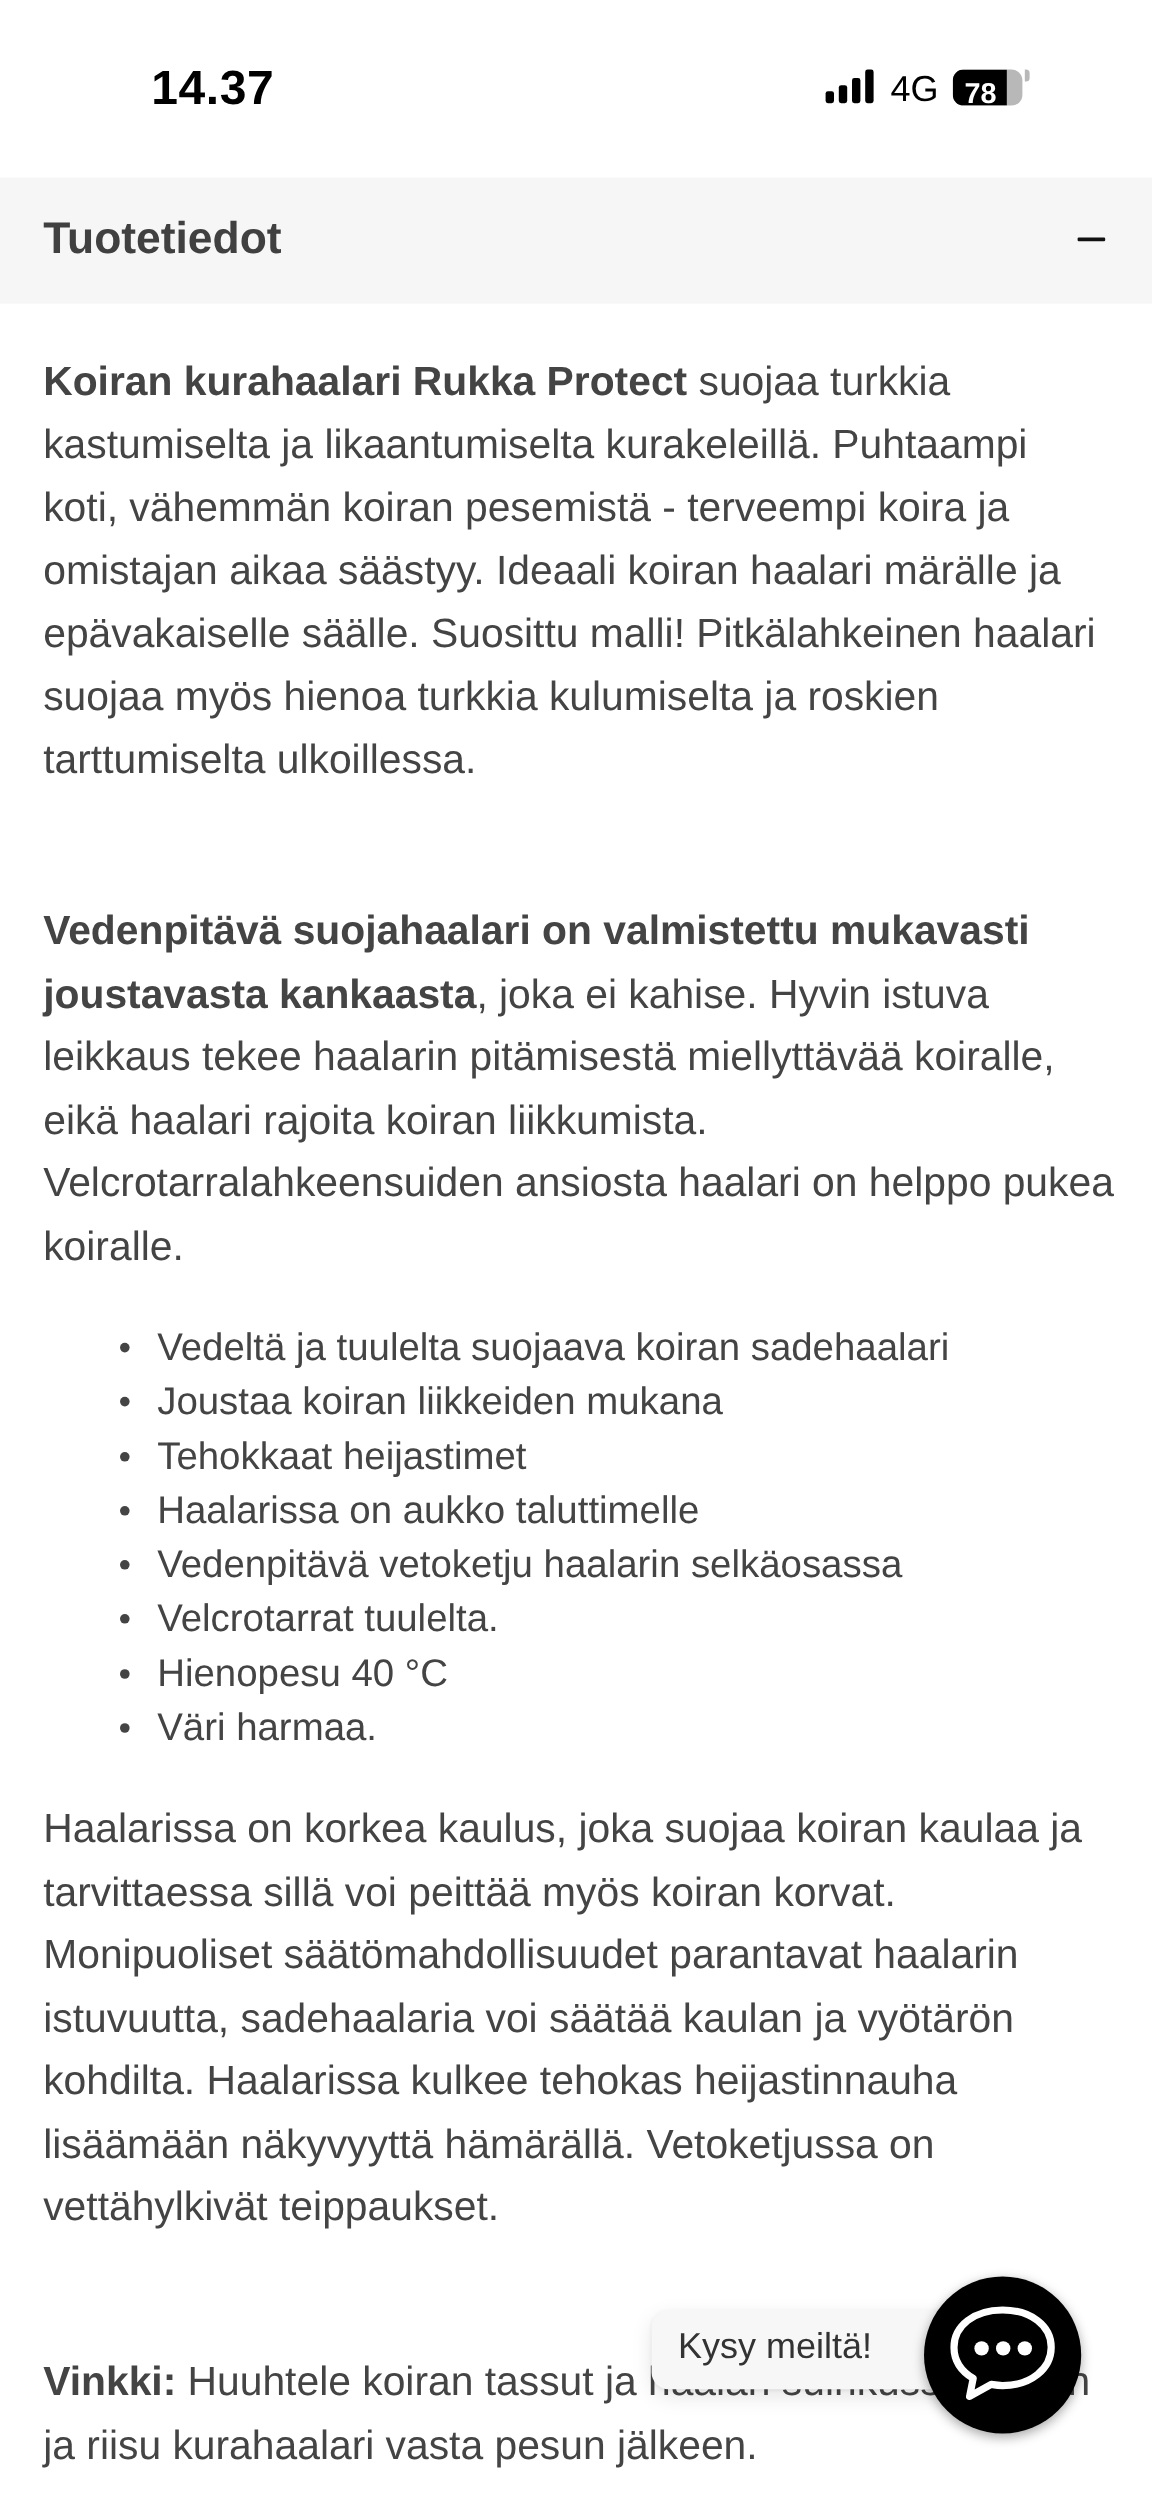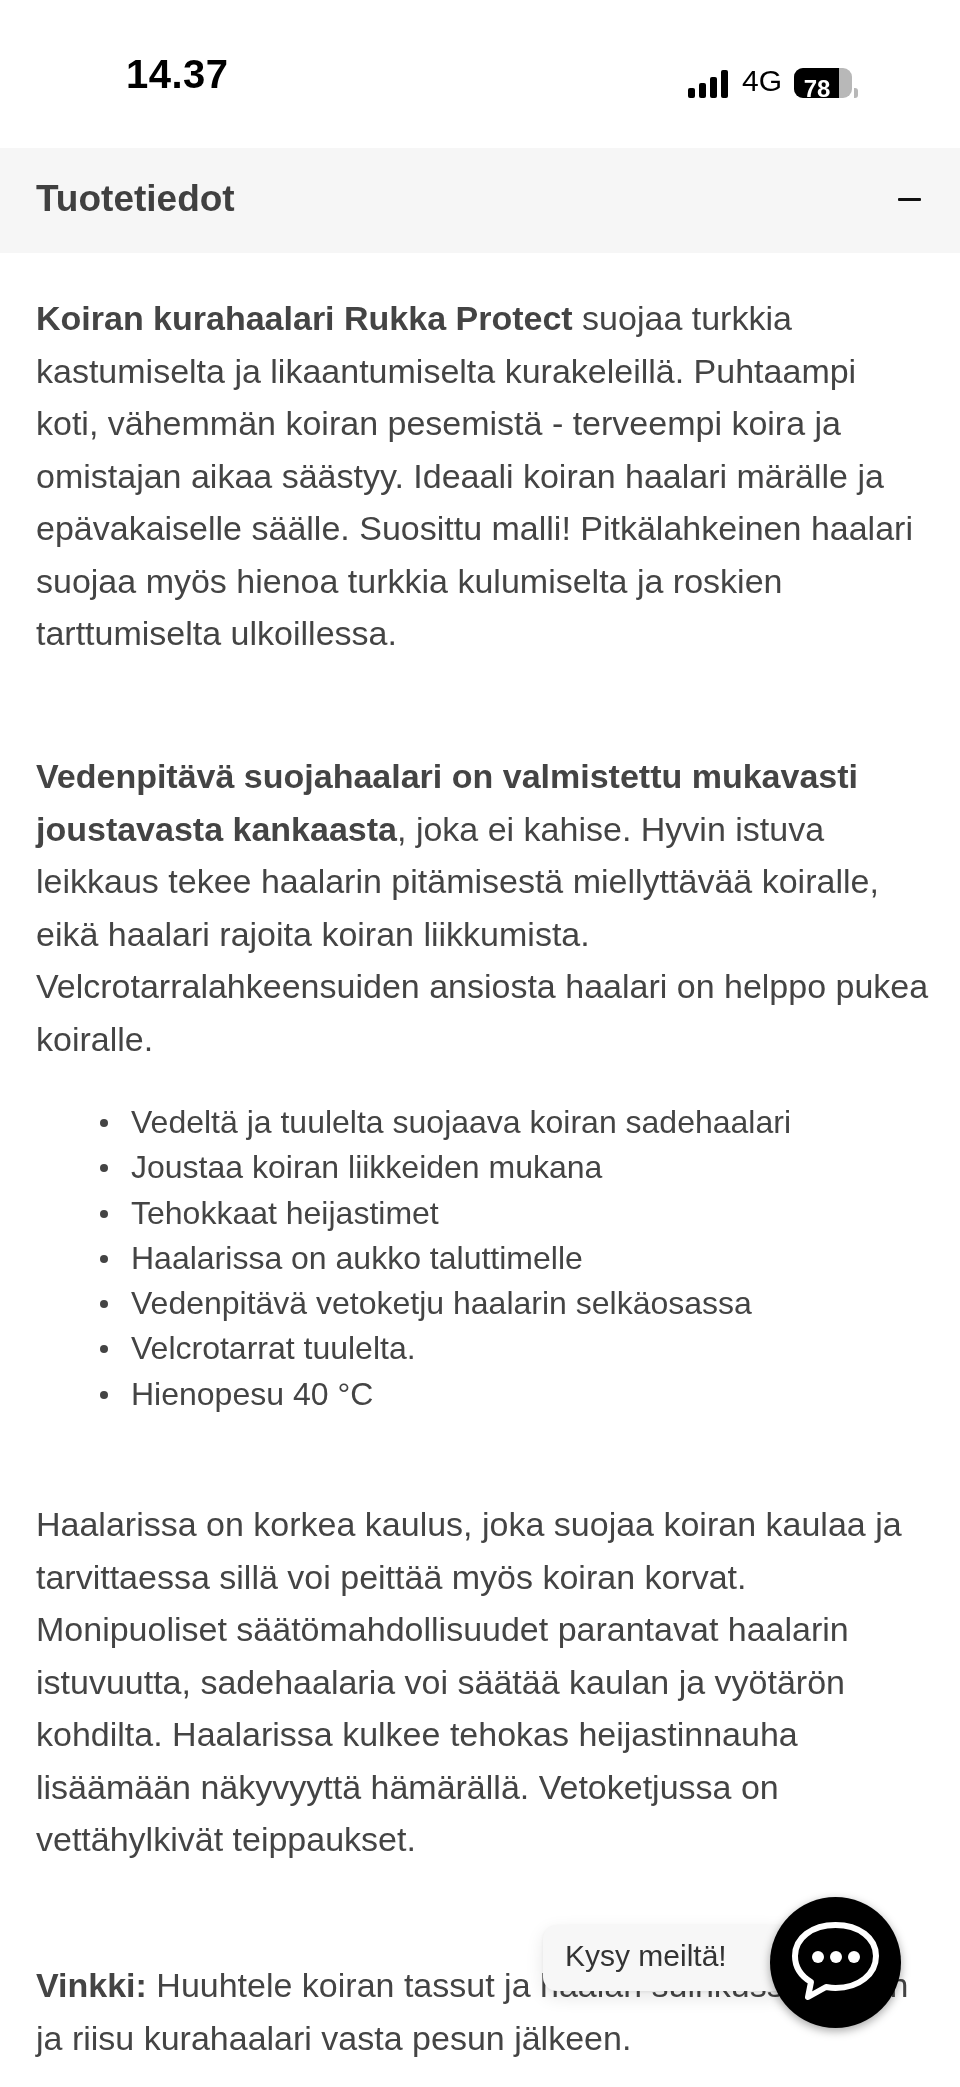--- a/index.html
+++ b/index.html
@@ -6,21 +6,21 @@
   body {
     width: 960px; height: 2087px; overflow: hidden; position: relative;
     background: #ffffff; color: #444444;
     font-family: "Liberation Sans", "DejaVu Sans", sans-serif;
   }
   .status-bar { position: absolute; left: 0; top: 0; width: 960px; height: 148px; background: #fff; }
   .status-time {
     position: absolute; left: 126px; top: 52px; font-size: 40px; font-weight: bold;
     color: #000; letter-spacing: 0.5px;
   }
-  .status-right { position: absolute; left: 688px; top: 58px; height: 40px; display: flex; align-items: flex-end; }
+  .status-right { position: absolute; left: 688px; top: 58px; height: 40px; display: flex; align-items: flex-start; }
   .signal { display: flex; align-items: flex-end; gap: 4px; height: 28px; margin-right: 14px; }
   .signal span { display: block; width: 7px; background: #000; border-radius: 2px; }
   .network { font-size: 30px; color: #000; margin-right: 12px; font-family: "Liberation Sans", sans-serif; }
   .battery {
     position: relative; width: 58px; height: 30px; border-radius: 9px; background: #b8b8b8; overflow: hidden;
   }
   .battery-fill { position: absolute; left: 0; top: 0; bottom: 0; width: 78%; background: #000; }
   .battery-text {
     position: absolute; left: 0; width: 46px; top: 6px; line-height: 30px; text-align: center;
     color: #fff; font-weight: bold; font-size: 24px;
@@ -101,20 +101,21 @@
   <p class="para p2"><b>Vedenpitävä suojahaalari on valmistettu mukavasti joustavasta kankaasta</b><span>, joka ei kahise. Hyvin istuva leikkaus tekee haalarin pitämisestä miellyttävää koiralle, eikä haalari rajoita koiran liikkumista.  Velcrotarralahkeensuiden ansiosta haalari on helppo pukea koiralle.</span></p>
 
   <ul class="feature-list">
     <li>Vedeltä ja tuulelta suojaava koiran sadehaalari</li>
     <li>Joustaa koiran liikkeiden mukana</li>
     <li>Tehokkaat heijastimet</li>
     <li>Haalarissa on aukko taluttimelle</li>
     <li>Vedenpitävä vetoketju haalarin selkäosassa</li>
     <li>Velcrotarrat tuulelta.</li>
     <li>Hienopesu 40 °C</li>
+    <li>Väri harmaa.</li>
   </ul>
 
   <p class="para p3">Haalarissa on korkea kaulus, joka suojaa koiran kaulaa ja tarvittaessa sillä voi peittää myös koiran korvat. Monipuoliset säätömahdollisuudet parantavat haalarin istuvuutta, sadehaalaria voi säätää kaulan ja vyötärön kohdilta. Haalarissa kulkee tehokas heijastinnauha lisäämään näkyvyyttä hämärällä. Vetoketjussa on vettähylkivät teippaukset.</p>
 
   <p class="para p4"><b>Vinkki:</b><span> Huuhtele koiran tassut ja haalari suihkussa kerran ja riisu kurahaalari vasta pesun jälkeen.</span></p>
 </div>
 
 <div class="chat-label">
   <span>Kysy meiltä!</span>
 </div>

